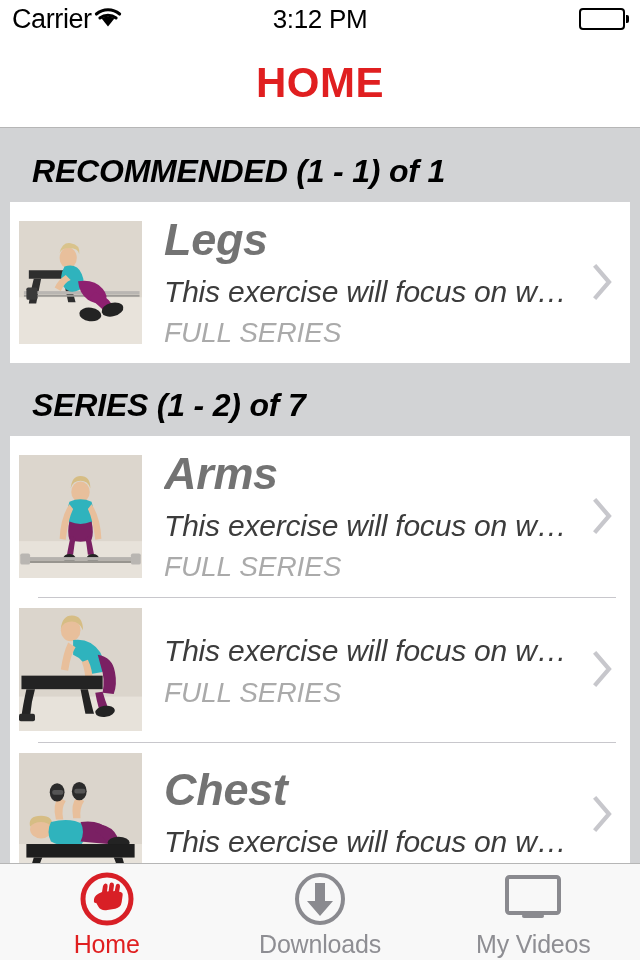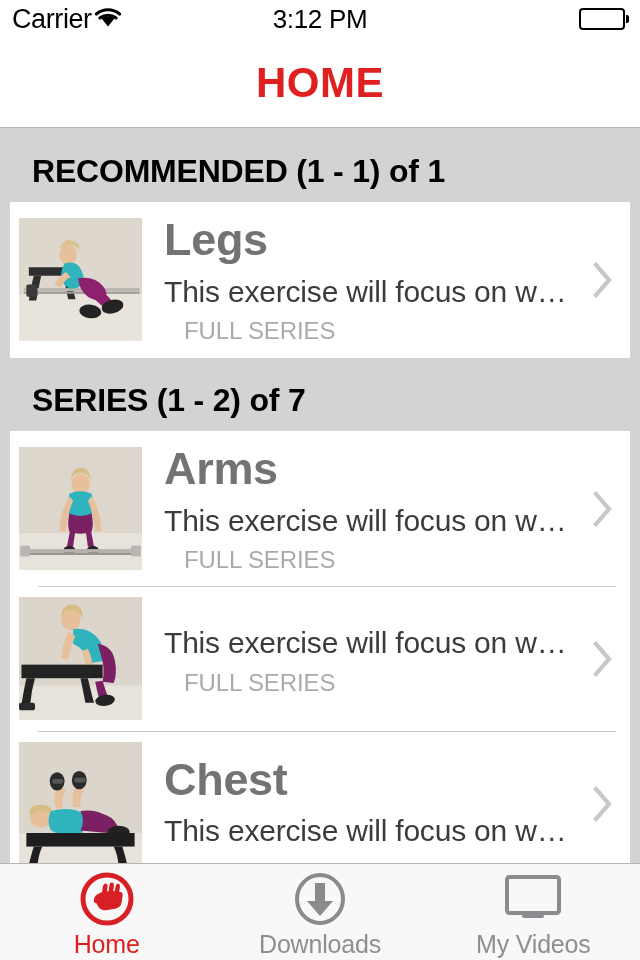--- a/index.html
+++ b/index.html
@@ -40,21 +40,21 @@
     border-bottom:1px solid #b6b6b6;
     display:flex; align-items:center; justify-content:center;
   }
   .nav-title {
     font-size:42px; font-weight:bold; color:#e01f20; letter-spacing:0.5px;
   }
 
   
   .content {
     position:absolute; top:129px; bottom:97px; left:0; right:0;
-    background:#d2d3d5; overflow:hidden;
+    background:#d2d3d5; overflow:hidden;font-style:italic;
   }
   .section-header {
     padding:24px 0 12px 32px;
     font-size:32px; font-weight:bold; color:#000;
     letter-spacing:-0.2px;
   }
   .group {
     background:#ffffff;
     margin:0 10px;
   }
@@ -79,24 +79,23 @@
     font-size:45px; font-weight:bold; color:#737373;
     line-height:1.22; letter-spacing:-0.3px;
     white-space:nowrap; overflow:hidden; text-overflow:ellipsis;
   }
   .row-desc {
     font-size:30px; color:#3c3c3c; line-height:1.32; margin-top:4px;
     white-space:nowrap; overflow:hidden; text-overflow:ellipsis;
     letter-spacing:-0.2px;
   }
   .row-meta {
-    font-size:24px; color:#aaaaaa; line-height:1.3; margin-top:4px;
+    font-size:28px; color:#aaaaaa; line-height:1.3; margin-top:4px;
     white-space:nowrap; overflow:hidden; text-overflow:ellipsis;
     letter-spacing:-0.1px;
-    margin-left:20px;
   }
   .chevron { flex:0 0 auto; width:26px; display:flex; align-items:center; justify-content:center; }
 
   
   .tabbar {
     position:absolute; bottom:0; left:0; right:0; height:97px;
     background:#f8f8f8; border-top:1px solid #b6b6b6;
     display:flex;
   }
   .tab {

